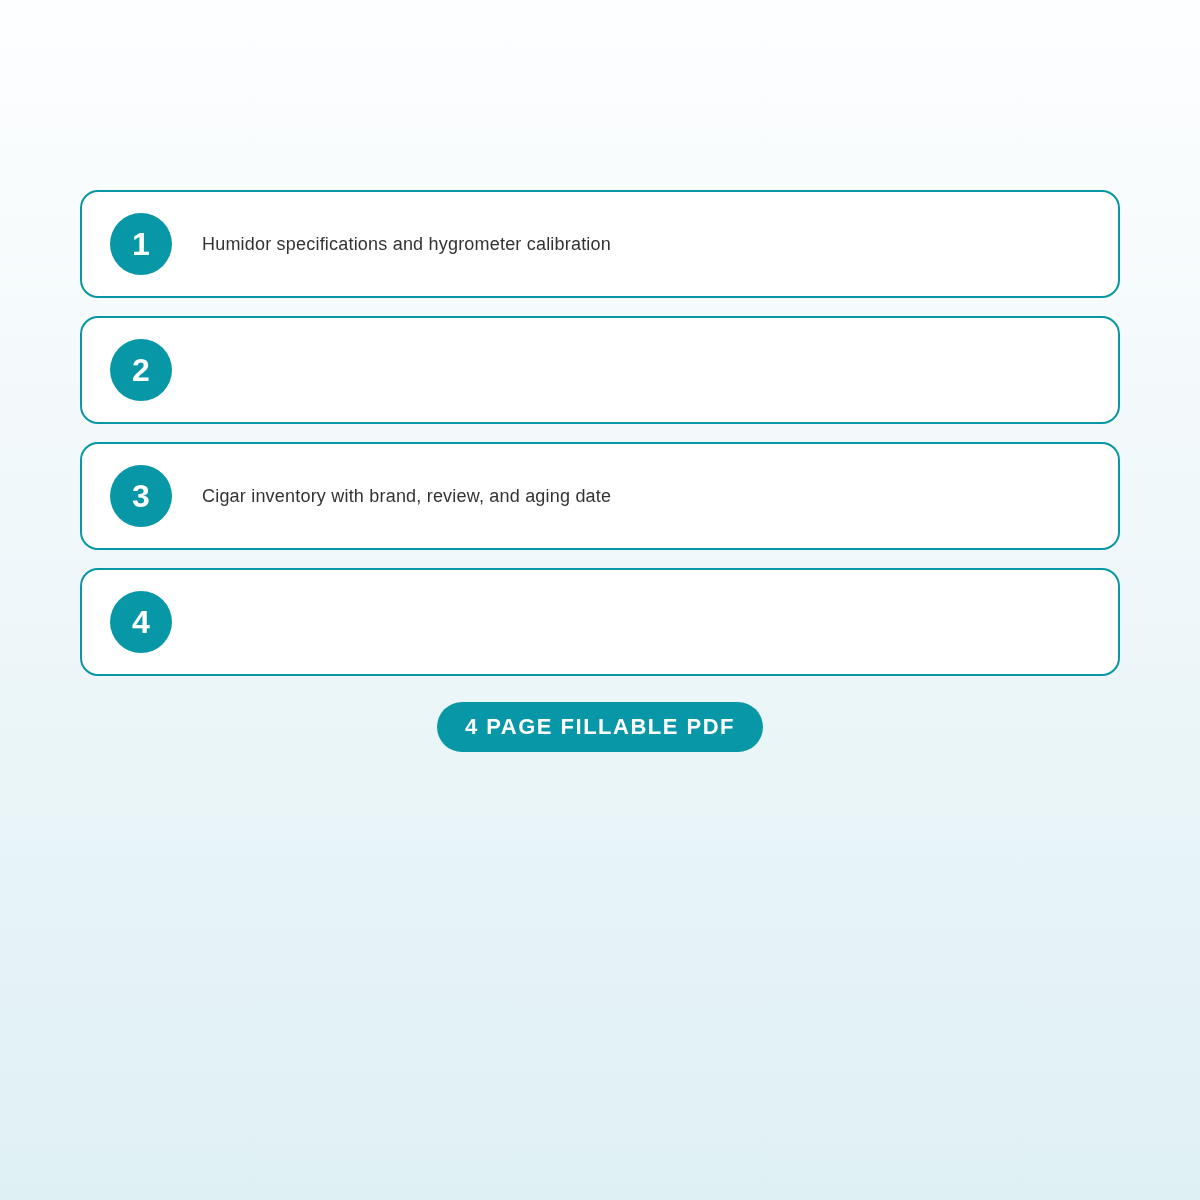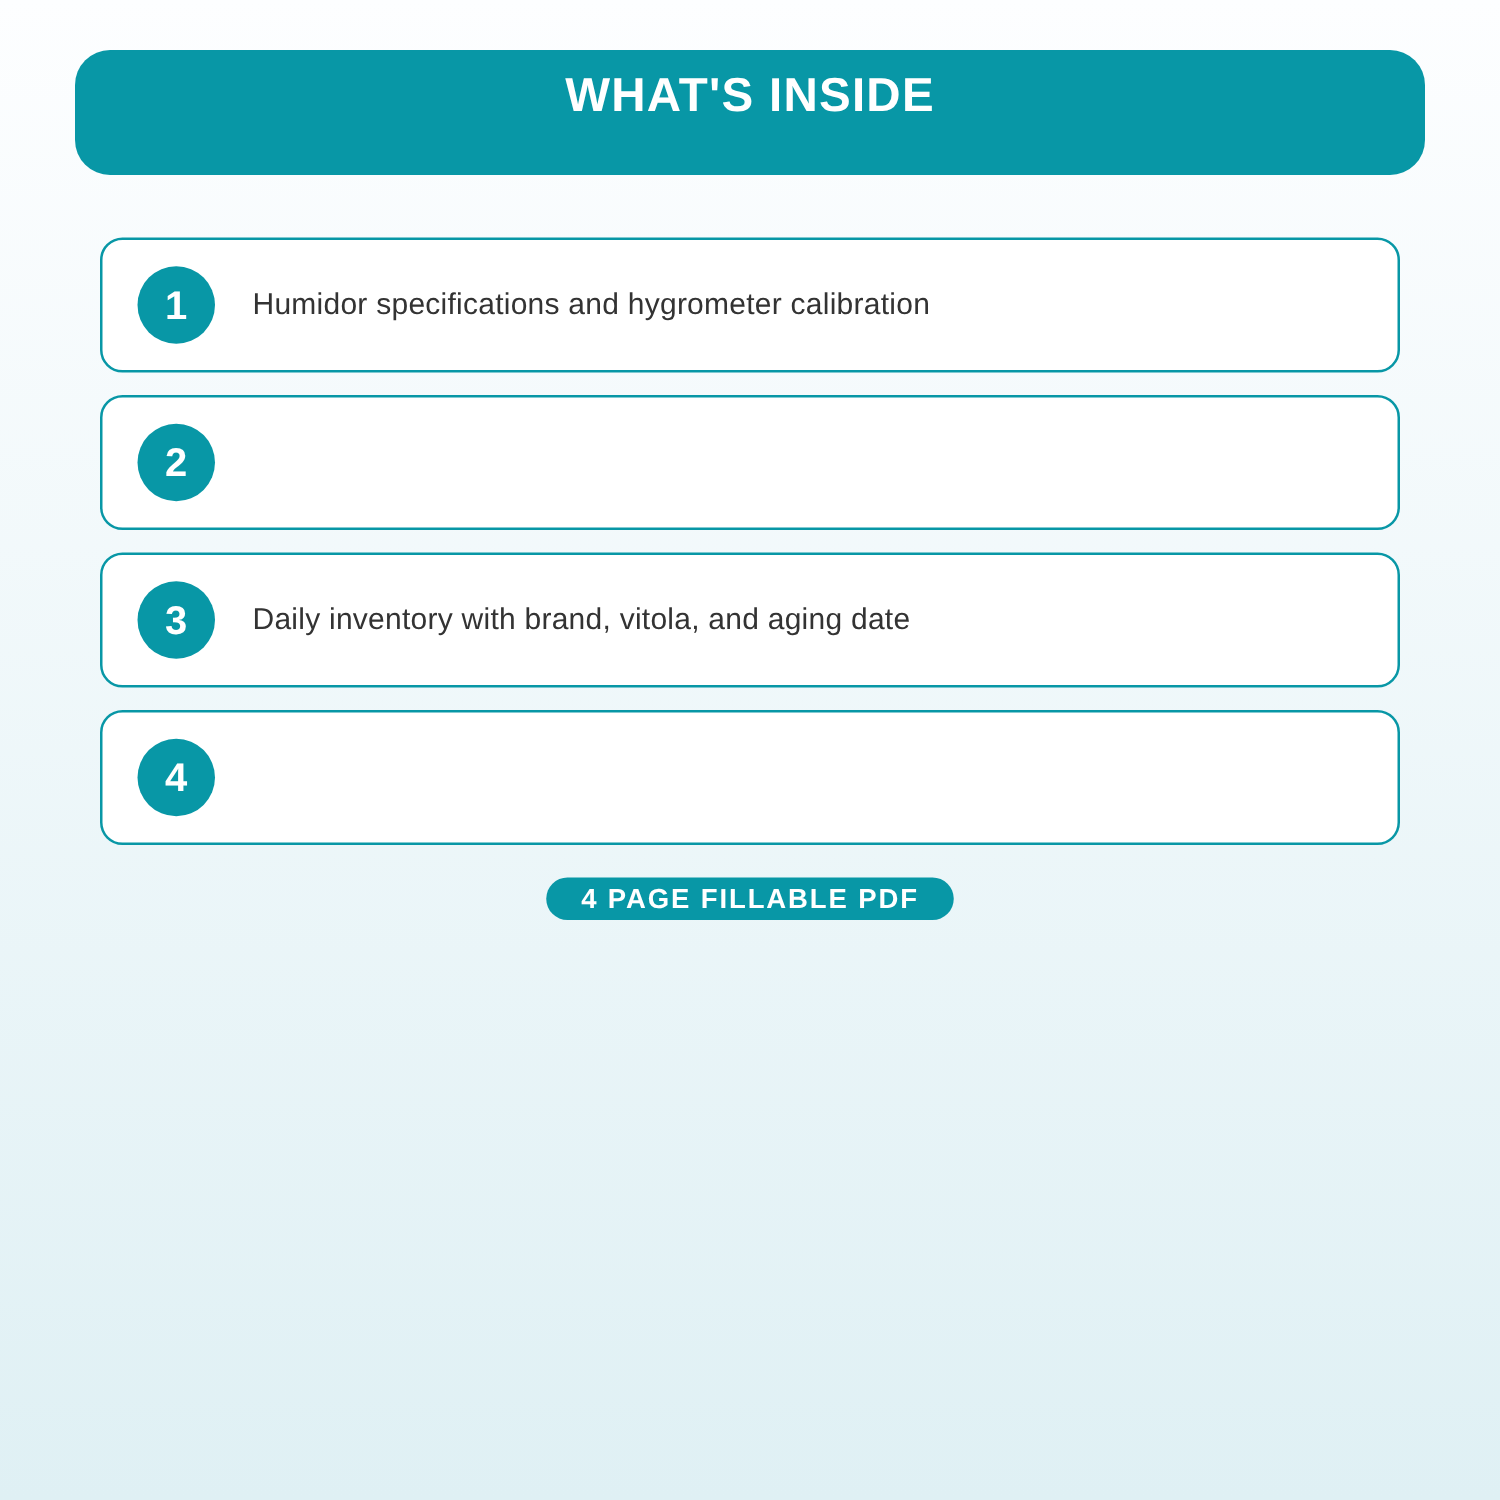--- a/index.html
+++ b/index.html
@@ -71,71 +71,68 @@
     color: var(--white);
     font-size: 32px;
     font-weight: bold;
     display: flex;
     align-items: center;
     justify-content: center;
     flex: 0 0 62px;
   }
   .item-label {
     margin-left: 30px;
-    font-size: 24px;
+    font-size: 18px;
     color: var(--text);
     letter-spacing: 0.2px;
   }
   .badge-row {
     position: absolute;
     left: 0;
     top: 702px;
     width: 1200px;
     display: flex;
     justify-content: center;
   }
   .pdf-badge {
-    height: 34px;
+    height: 50px;
     background: var(--teal);
     border-radius: 25px;
     display: flex;
     align-items: center;
     justify-content: center;
     padding: 4px 28px;
   }
   .pdf-badge-label {
     color: var(--white);
     font-size: 22px;
     font-weight: bold;
     letter-spacing: 1.5px;
   }
 </style>
 </head>
 <body>
 
 <div class="page">
 
-  <div class="header-banner">
-    <span class="header-title">WHAT'S INSIDE</span>
-  </div>
 
   <div class="items">
 
     <div class="item-card">
       <span class="item-number-badge">1</span>
       <span class="item-label">Humidor specifications and hygrometer calibration</span>
     </div>
 
     <div class="item-card">
       <span class="item-number-badge">2</span>
     </div>
 
     <div class="item-card">
       <span class="item-number-badge">3</span>
-      <span class="item-label">Daily inventory with brand, vitola, and aging date</span>
+      <span class="item-label">Cigar inventory with brand, review, and aging date</span>
     </div>
 
     <div class="item-card">
       <span class="item-number-badge">4</span>
     </div>
 
   </div>
 
   <div class="badge-row">
     <div class="pdf-badge">

